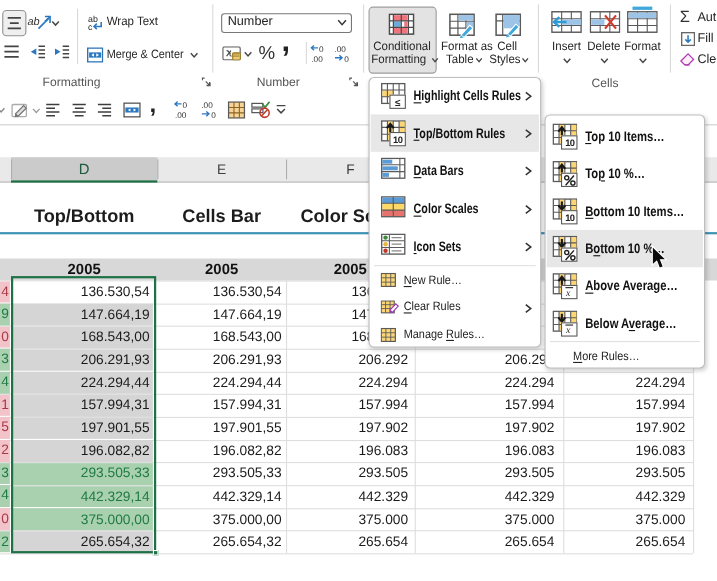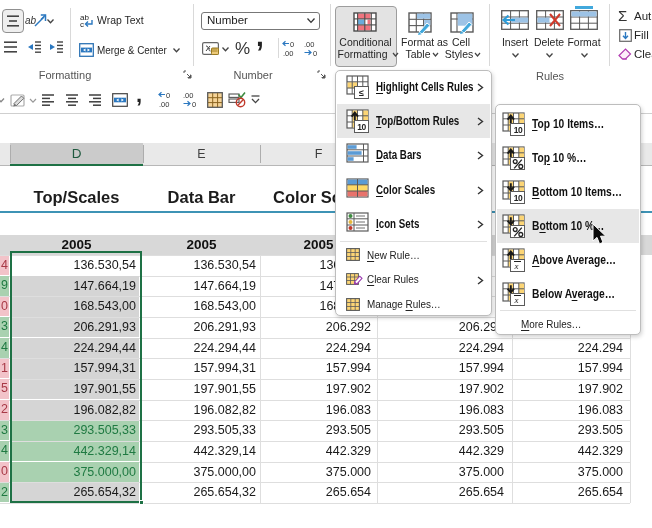--- a/index.html
+++ b/index.html
@@ -12,22 +12,22 @@
 <div class="ab" style="left:10px;top:142.5px;width:133px;height:23px;background:#cbcbcb;border-bottom:2px solid #1e7145;"></div>
 <div class="ab" style="left:10px;top:142.5px;width:133px;height:22px;line-height:22px;white-space:nowrap;font-size:13.5px;color:#1f5a3f;text-align:center;">D</div>
 <div class="ab" style="left:143px;top:142.5px;width:117px;height:22px;line-height:22px;white-space:nowrap;font-size:12.5px;color:#3f3f3f;text-align:center;">E</div>
 <div class="ab" style="left:260px;top:142.5px;width:117px;height:22px;line-height:22px;white-space:nowrap;font-size:12.5px;color:#3a3a3a;text-align:center;">F</div>
 <div class="ab" style="left:10px;top:145px;width:1px;height:18px;background:#adadad;"></div>
 <div class="ab" style="left:143px;top:145px;width:1px;height:18px;background:#adadad;"></div>
 <div class="ab" style="left:260px;top:145px;width:1px;height:18px;background:#adadad;"></div>
 <div class="ab" style="left:377px;top:145px;width:1px;height:18px;background:#adadad;"></div>
 <div class="ab" style="left:511.5px;top:145px;width:1px;height:18px;background:#adadad;"></div>
 <div class="ab" style="left:629.5px;top:145px;width:1px;height:18px;background:#adadad;"></div>
-<div class="ab" style="left:10px;top:186px;width:133px;height:22px;line-height:22px;white-space:nowrap;font-weight:bold;font-size:16.5px;color:#1c1c1c;text-align:center;">Top/Scales</div>
-<div class="ab" style="left:143px;top:186px;width:117px;height:22px;line-height:22px;white-space:nowrap;font-weight:bold;font-size:16.5px;color:#1c1c1c;text-align:center;">Data Bar</div>
+<div class="ab" style="left:10px;top:186px;width:133px;height:22px;line-height:22px;white-space:nowrap;font-weight:bold;font-size:16.5px;color:#1c1c1c;text-align:center;">Top/Bottom</div>
+<div class="ab" style="left:143px;top:186px;width:117px;height:22px;line-height:22px;white-space:nowrap;font-weight:bold;font-size:16.5px;color:#1c1c1c;text-align:center;">Cells Bar</div>
 <div class="ab" style="left:260px;top:186px;width:117px;height:22px;line-height:22px;white-space:nowrap;font-weight:bold;font-size:16.5px;color:#1c1c1c;text-align:center;">Color Scale</div>
 <div class="ab" style="left:0px;top:210.5px;width:652px;height:2px;background:#3e93b5;"></div>
 <div class="ab" style="left:0px;top:234.8px;width:652px;height:20.6px;background:#d8d8d8;"></div>
 <div class="ab" style="left:10px;top:234.8px;width:133px;height:20.6px;line-height:20.6px;white-space:nowrap;font-weight:bold;font-size:13.5px;color:#111;text-align:center;">2005</div>
 <div class="ab" style="left:143px;top:234.8px;width:117px;height:20.6px;line-height:20.6px;white-space:nowrap;font-weight:bold;font-size:13.5px;color:#111;text-align:center;">2005</div>
 <div class="ab" style="left:260px;top:234.8px;width:117px;height:20.6px;line-height:20.6px;white-space:nowrap;font-weight:bold;font-size:13.5px;color:#111;text-align:center;">2005</div>
 <div class="ab" style="left:377px;top:234.8px;width:134.5px;height:20.6px;line-height:20.6px;white-space:nowrap;font-weight:bold;font-size:13.5px;color:#111;text-align:center;">2005</div>
 <div class="ab" style="left:511.5px;top:234.8px;width:118px;height:20.6px;line-height:20.6px;white-space:nowrap;font-weight:bold;font-size:13.5px;color:#111;text-align:center;">2005</div>
 <div class="ab" style="left:0px;top:255.0px;width:629.5px;height:1px;background:#dedede;"></div>
 <div class="ab" style="left:0px;top:275.6px;width:629.5px;height:1px;background:#dedede;"></div>
@@ -307,21 +307,21 @@
 <div class="ab" style="left:558px;top:36px;width:52px;height:12px;line-height:12px;white-space:nowrap;font-size:11px;color:#262626;text-align:center;transform:scaleX(0.95);">Format</div>
 <svg class="ab" style="left:510.5px;top:52px" width="9" height="7" viewBox="0 0 9 7">
     <path d="M1.5 1.5 L4.5 4.8 L7.5 1.5" fill="none" stroke="#444" stroke-width="1.3"></path>
   </svg>
 <svg class="ab" style="left:544.5px;top:52px" width="9" height="7" viewBox="0 0 9 7">
     <path d="M1.5 1.5 L4.5 4.8 L7.5 1.5" fill="none" stroke="#444" stroke-width="1.3"></path>
   </svg>
 <svg class="ab" style="left:579.5px;top:52px" width="9" height="7" viewBox="0 0 9 7">
     <path d="M1.5 1.5 L4.5 4.8 L7.5 1.5" fill="none" stroke="#444" stroke-width="1.3"></path>
   </svg>
-<div class="ab" style="left:520px;top:71px;width:60px;height:10px;line-height:10px;white-space:nowrap;font-size:11px;color:#555;text-align:center;">Rules</div>
+<div class="ab" style="left:520px;top:71px;width:60px;height:10px;line-height:10px;white-space:nowrap;font-size:11px;color:#555;text-align:center;">Cells</div>
 <div class="ab" style="left:618px;top:8px;width:14px;height:15px;line-height:15px;white-space:nowrap;font-size:15px;color:#333;">Σ</div>
 <div class="ab" style="left:634px;top:10px;width:20px;height:12px;line-height:12px;white-space:nowrap;font-size:11.5px;color:#262626;">Aut</div>
 <svg class="ab" style="left:619px;top:29px" width="13" height="13" viewBox="0 0 13 13">
 <rect x="0.7" y="0.7" width="11.6" height="11.6" fill="#fff" stroke="#666" stroke-width="1.2"></rect>
 <path d="M6.5 3 L6.5 9 M4 6.8 L6.5 9.4 L9 6.8" fill="none" stroke="#2b78c0" stroke-width="1.4"></path>
   </svg>
 <div class="ab" style="left:634px;top:29px;width:20px;height:12px;line-height:12px;white-space:nowrap;font-size:11.5px;color:#262626;">Fill</div>
 <svg class="ab" style="left:618px;top:48px" width="14" height="13" viewBox="0 0 14 13">
 <path d="M4.5 11 L1 7.5 L7.5 1 L12.5 6 L7.5 11 Z" fill="#fdeef9" stroke="#b13bb1" stroke-width="1.2"></path>
 <line x1="4.5" y1="11" x2="9" y2="11" stroke="#b13bb1" stroke-width="1.2"></line>

